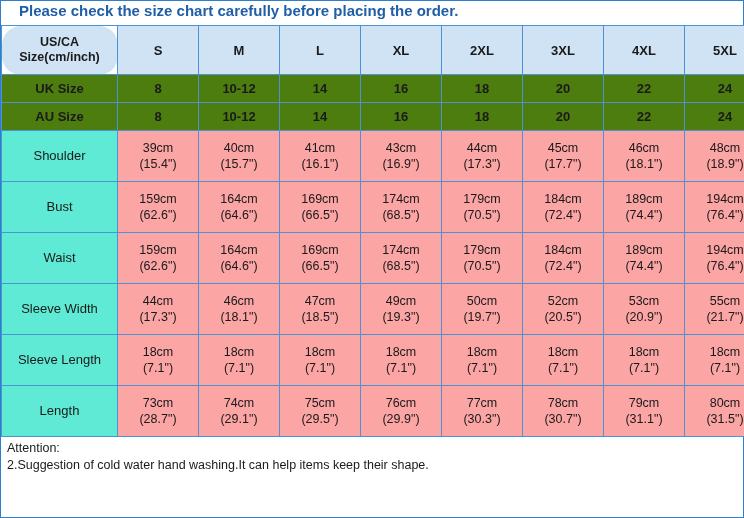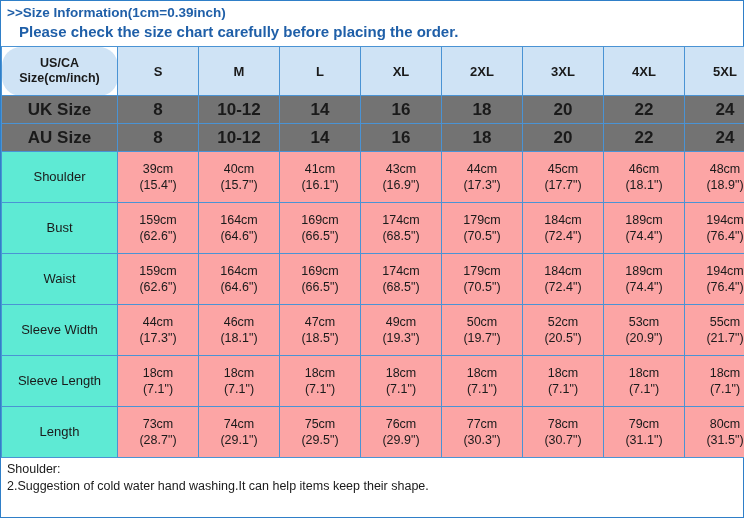--- a/index.html
+++ b/index.html
@@ -54,23 +54,23 @@
     font-weight: bold;
     font-size: 13px;
     height: 44px;
     line-height: 15px;
   }
   tr.head-row td.col-label {
     font-size: 12.5px;
     border-radius: 19px;
   }
   tr.sub-row td {
-    background: #737373;
+    background: #4d7c0f;
     font-weight: bold;
-    font-size: 17px;
+    font-size: 13px;
     height: 23px;
     text-align: center;
   }
   tr.data-row td {
     height: 46px;
     line-height: 16px;
   }
   tr.data-row td.col-label {
     background: #5eead4;
     font-size: 13px;
@@ -86,21 +86,20 @@
     color: #1a1a1a;
     line-height: 16.5px;
   }
   .attention div { white-space: nowrap; }
 </style>
 </head>
 <body>
 
 <div class="page">
 
-  <div class="title-bar">&gt;&gt;Size Information(1cm=0.39inch)</div>
   <div class="subtitle-bar">Please check the size chart carefully before placing the order.</div>
 
   <table class="size-chart">
     <tbody>
       <tr class="head-row">
         <td class="col-label">
           <span>US/CA</span><br>
           <span>Size(cm/inch)</span>
         </td>
         <td class="col-size">S</td>
@@ -349,17 +348,17 @@
         </td>
         <td class="cell-val">
           <span class="cm">80cm</span>
           <span class="inch">(31.5")</span>
         </td>
       </tr>
     </tbody>
   </table>
 
   <div class="attention">
-    <div>Shoulder:</div>
+    <div>Attention:</div>
     <div>2.Suggestion of cold water hand washing.It can help items keep their shape.</div>
   </div>
 
 </div>
 
 </body></html>

